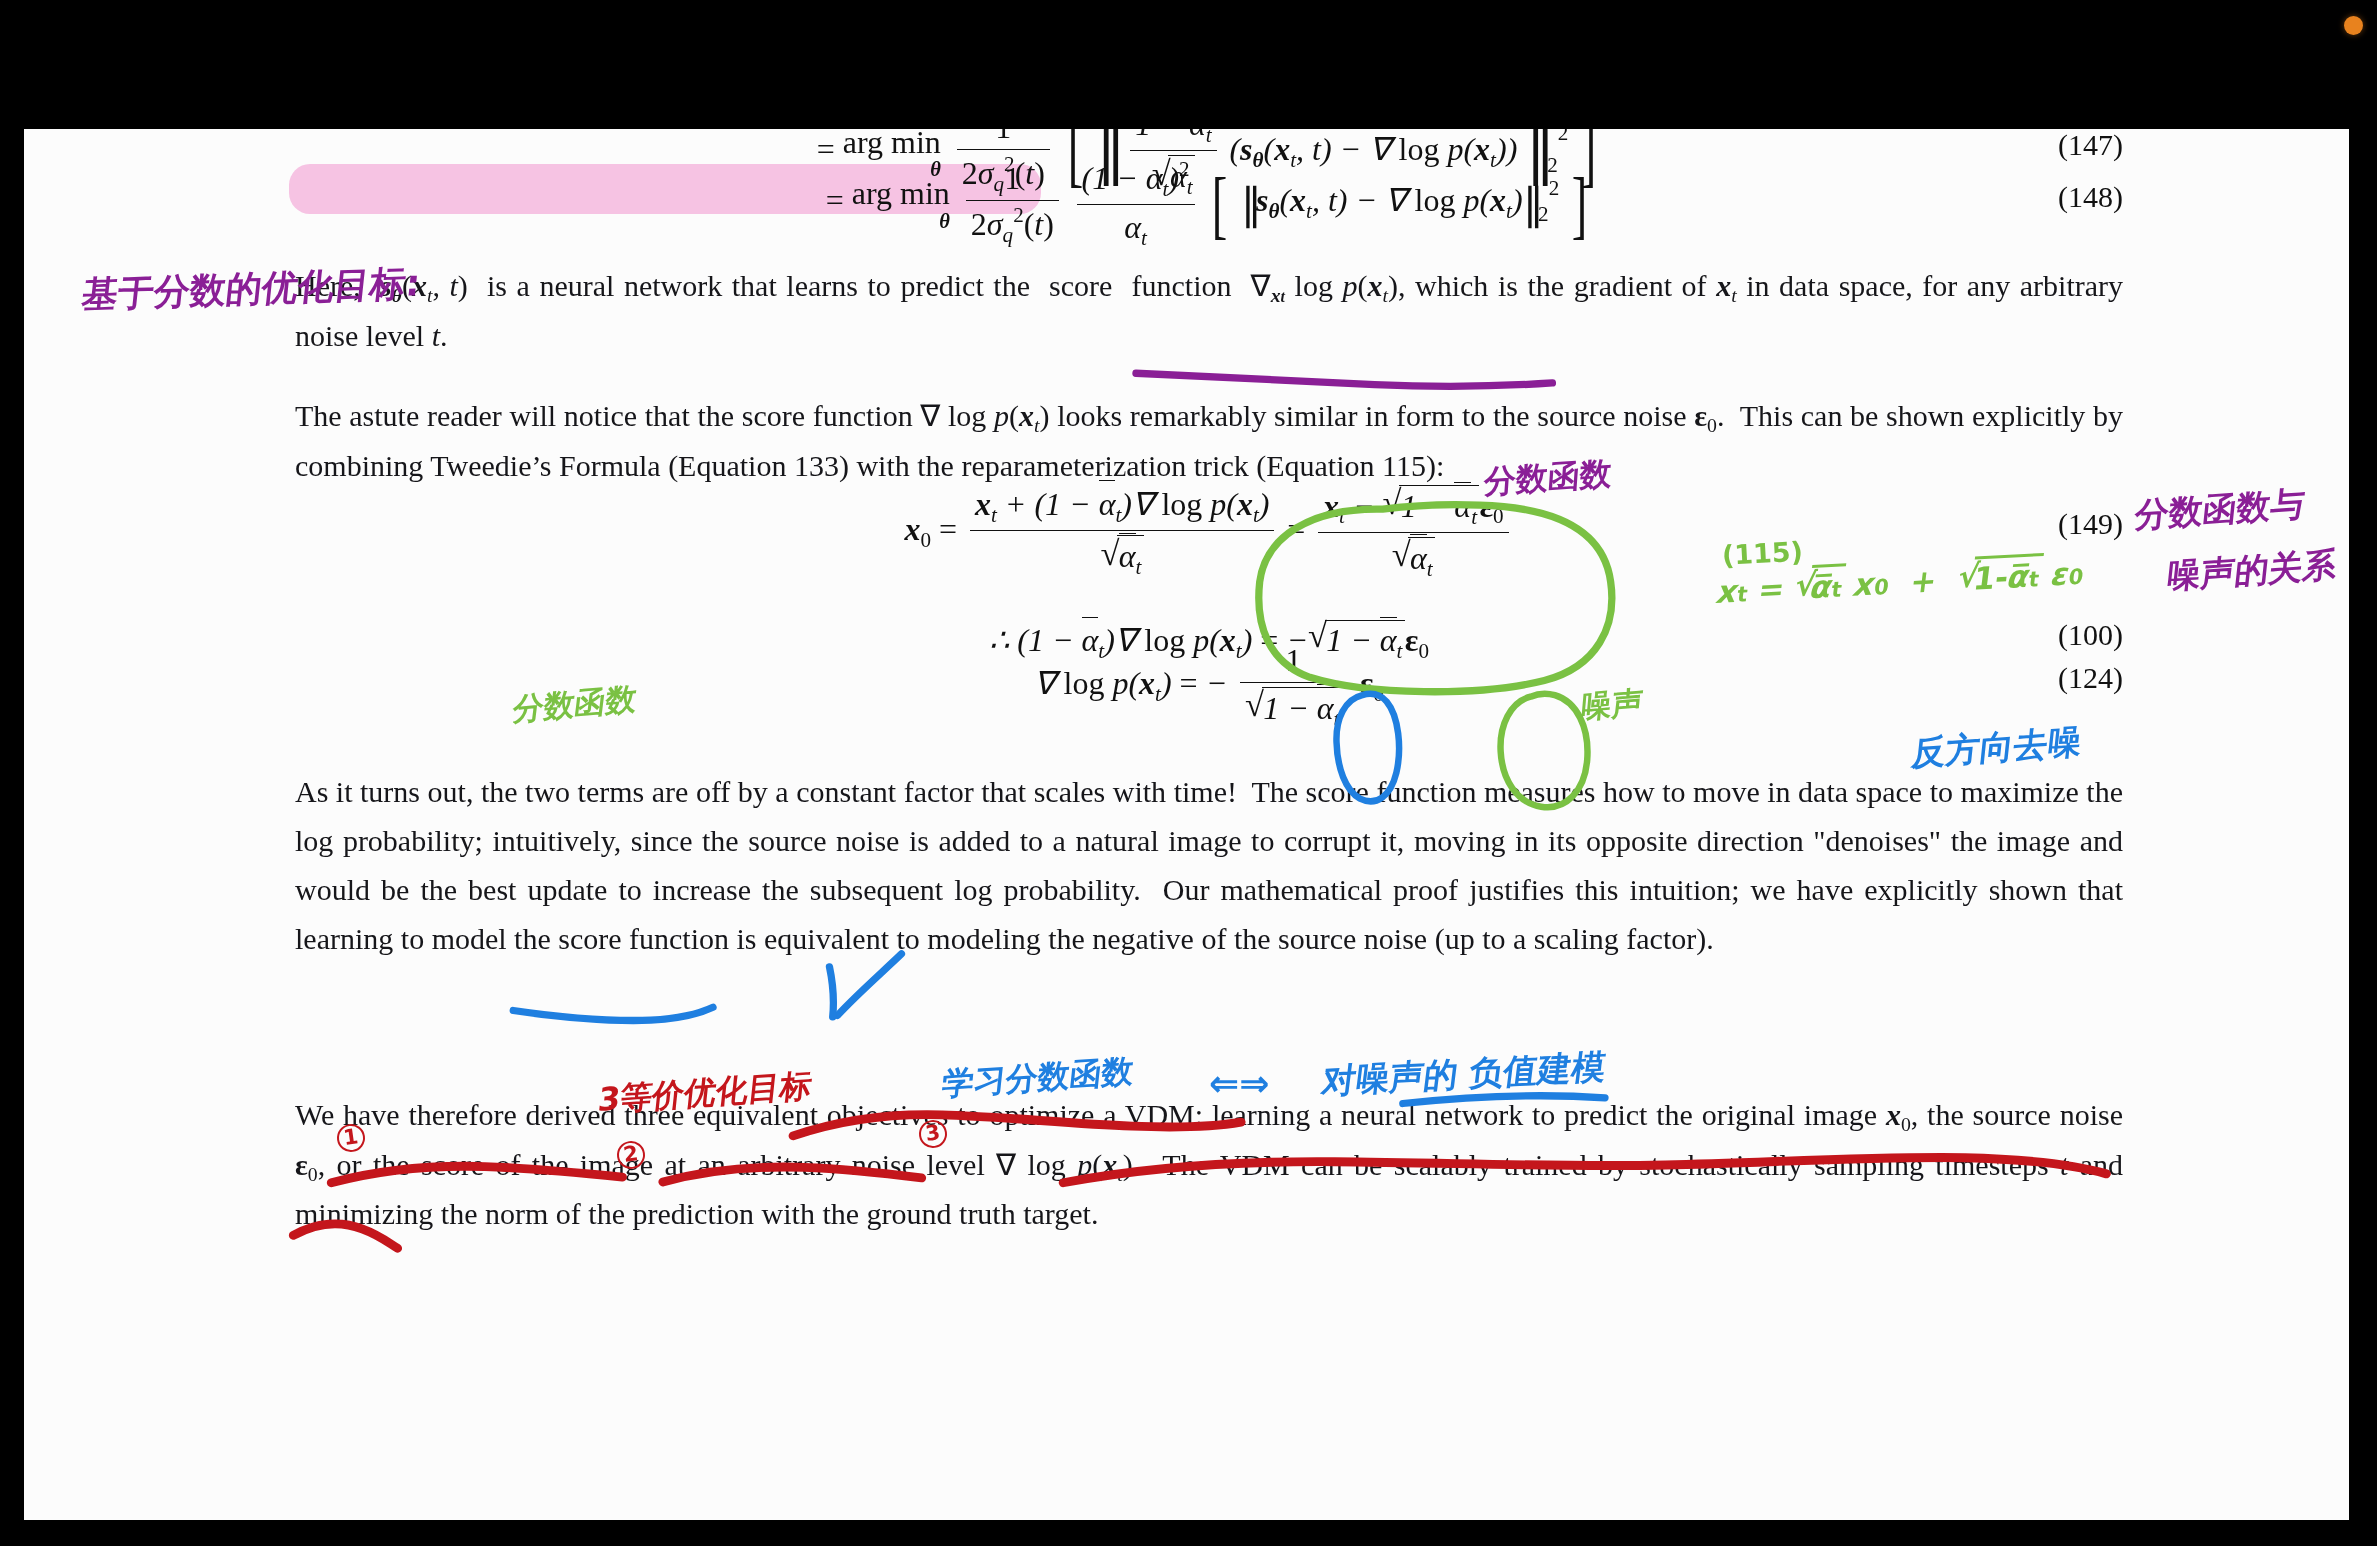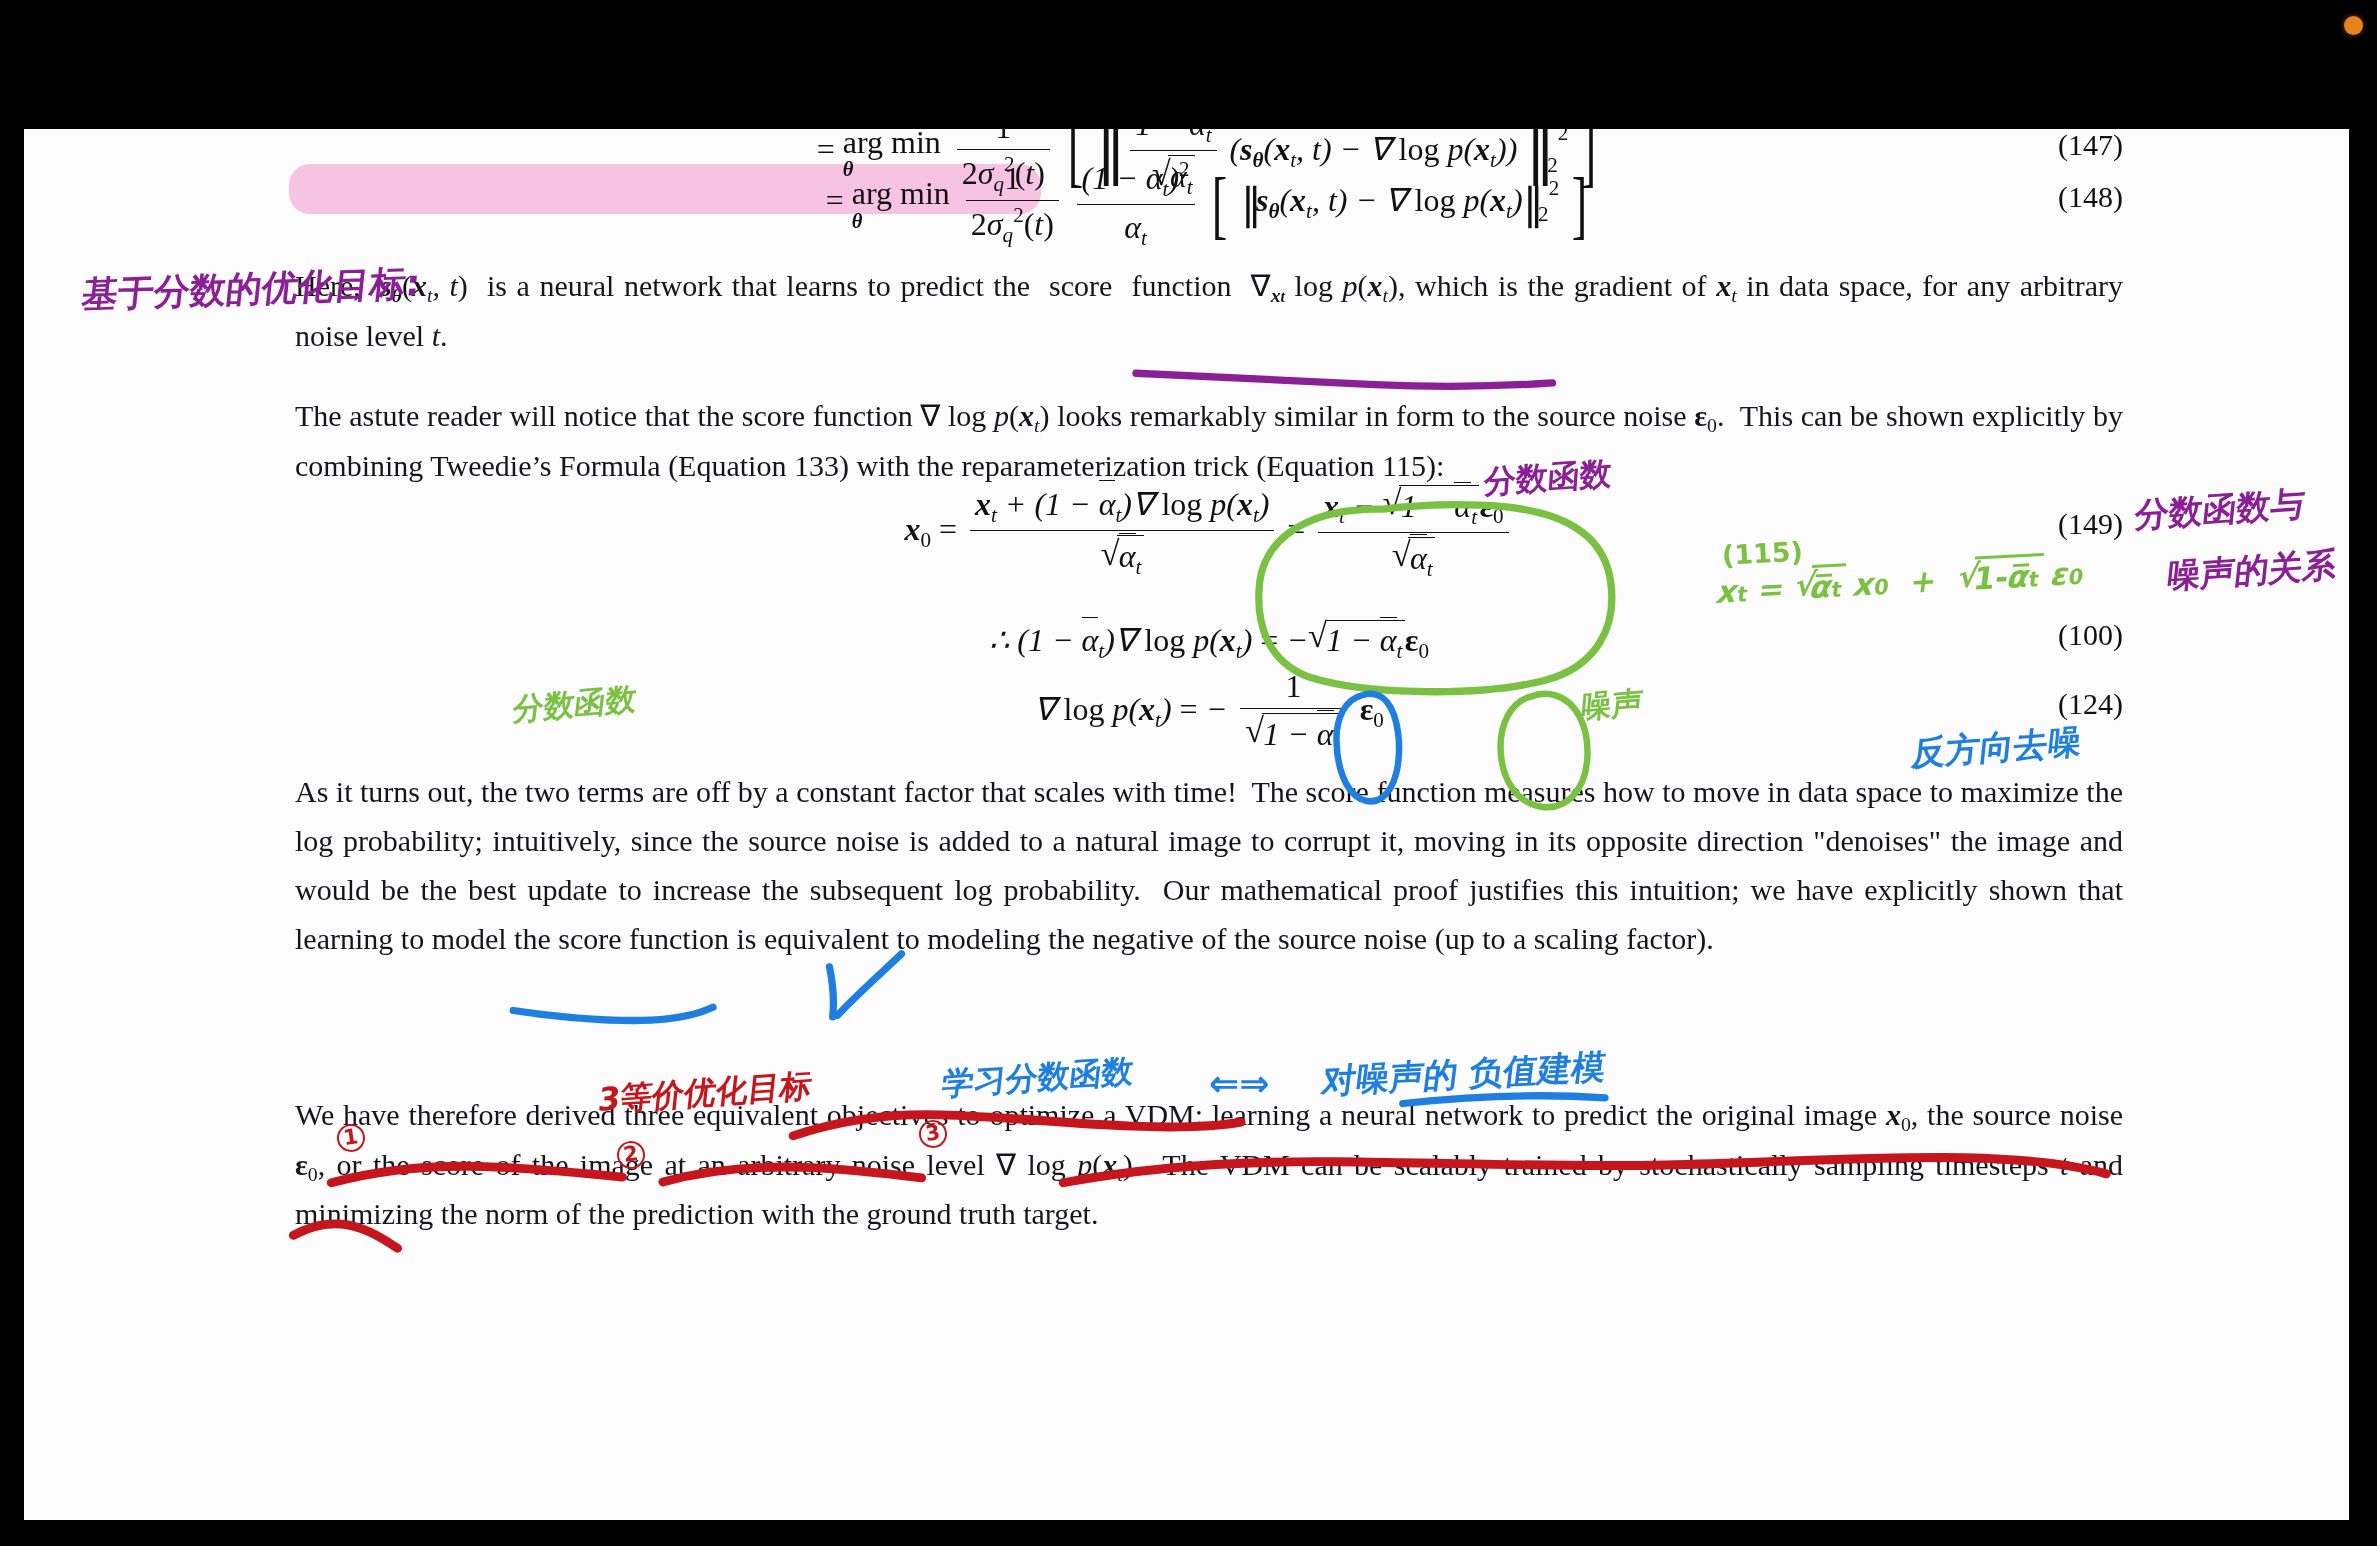--- a/index.html
+++ b/index.html
@@ -113,21 +113,21 @@
     font-style: normal;
   }
   .sqrt > .rad {
     display: inline-block;
     border-top: 1.6px solid #111;
     padding: 0.8px 2.4px 0 1.6px;
   }
 
   .argmin {
     display: inline-block;
-    text-align: left;
+    text-align: right;
     vertical-align: middle;
     line-height: 1.0;
     font-style: normal;
     margin-right: 3.2px;
   }
   .argmin > .top { display: block; }
   .argmin > .bot { display: block; font-size: 0.64em; font-weight: bold; font-style: italic; margin-top: 1.6px; }
 
   .bigbr {
     display: inline-block;
@@ -252,21 +252,21 @@
       <span class="eq-num" style="top:24px;">(149)</span>
     </div>
 
     <div class="eq-block" style="top:489px;">
       <span class="m">
         ∴ (1 − <span class="ovl"><span class="m">α</span></span><span class="sub">t</span>)∇ <span class="mup">log</span> <span class="m">p</span>(<span class="bm">x</span><span class="sub">t</span>) <span class="mup">=</span> −<span class="sqrt"><span class="rad">1 − <span class="ovl"><span class="m">α</span></span><span class="sub">t</span></span></span><span class="bmu">ε</span><span class="subu">0</span>
       </span>
       <span class="eq-num" style="top:0px;">(100)</span>
     </div>
 
-    <div class="eq-block" style="top:538px;">
+    <div class="eq-block" style="top:512px;">
       <span class="m">
         ∇ <span class="mup">log</span> <span class="m">p</span>(<span class="bm">x</span><span class="sub">t</span>) <span class="mup">=</span> −
         <span class="frac"><span class="num mup">1</span><span class="den"><span class="sqrt"><span class="rad">1 − <span class="ovl"><span class="m">α</span></span><span class="sub">t</span></span></span></span></span>
         <span class="bmu">ε</span><span class="subu">0</span>
       </span>
       <span class="eq-num" style="top:20px;">(124)</span>
     </div>
 
     <div class="para last-line-left" style="top:639px;">
       As it turns out, the two terms are off by a constant factor that scales with time!&nbsp; The score function measures how to move in data space to maximize the log probability; intuitively, since the source noise is added to a natural image to corrupt it, moving in its opposite direction "denoises" the image and would be the best update to increase the subsequent log probability.&nbsp; Our mathematical proof justifies this intuition; we have explicitly shown that learning to model the score function is equivalent to modeling the negative of the source noise (up to a scaling factor).

